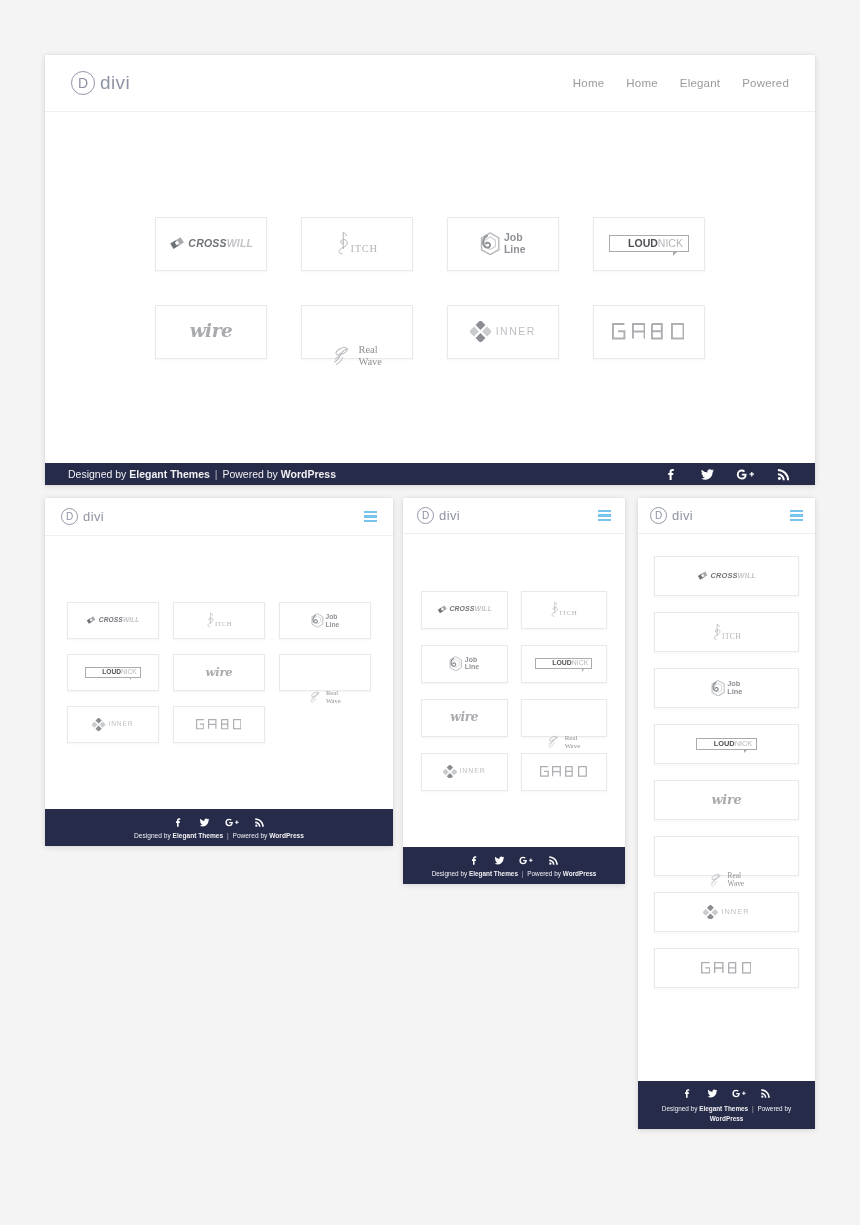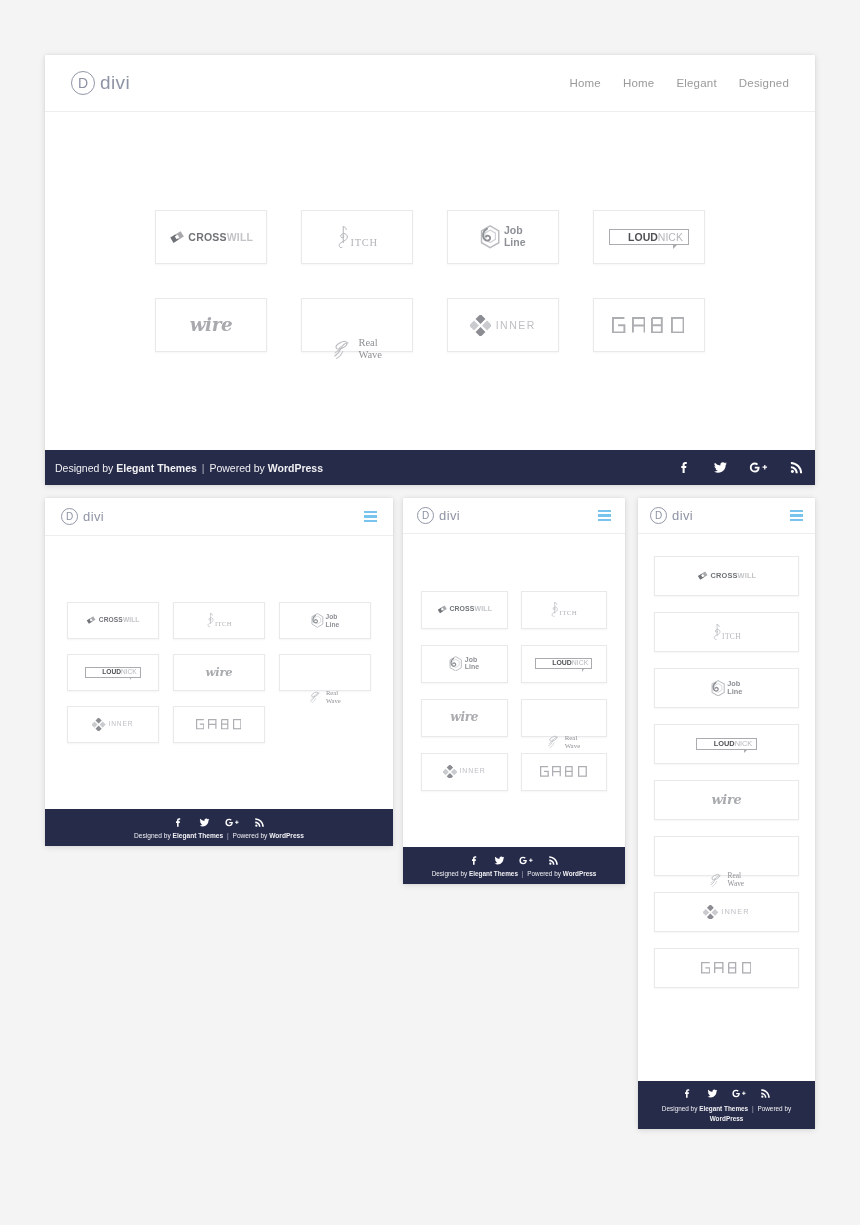--- a/index.html
+++ b/index.html
@@ -92,23 +92,23 @@
 
   .social { display: flex; align-items: center; }
   .social span {
     color: #fff;
     display: inline-flex;
     align-items: center;
     justify-content: center;
   }
 
   #desktop .footer {
-    height: 35px;
+    height: 22px;
     justify-content: space-between;
-    padding: 0 10px;
+    padding: 0 23px;
   }
   #desktop .footer-credit { font-size: 10.5px; }
   #desktop .social { gap: 19px; }
   #desktop .social span { font-size: 17px; }
 
   
   #tablet { left: 45px; top: 498px; width: 348px; height: 348px; }
   .sm-header {
     height: 38px;
     display: flex; align-items: center; justify-content: space-between;
@@ -165,21 +165,21 @@
   }
   #phone-right .social { gap: 12px; }
   #phone-right .social span { font-size: 13px; }
   #phone-right .footer-credit { font-size: 6.4px; text-align: center; line-height: 1.45; padding: 0 14px; }
 
   
   .lg { display: flex; align-items: center; justify-content: center; gap: .28em; line-height: 1; }
   .lg svg { display: block; }
 
   
-  .lg-crosswill { gap: .32em; }
+  .lg-crosswill { gap: .32em; font-style: italic; }
   .lg-crosswill .txt {
     font-family: "Liberation Sans", sans-serif;
     font-weight: bold; letter-spacing: .02em;
   }
   .lg-crosswill .t1 { color: #6f7277; }
   .lg-crosswill .t2 { color: #c2c4c7; }
 
   
   .lg-pitch { gap: .02em; align-items: flex-end; }
   .lg-pitch .txt {
@@ -245,21 +245,21 @@
 
   <div class="dk-header">
     <div class="logo">
       <span class="logo-mark">D</span>
       <span class="logo-text">divi</span>
     </div>
     <nav class="dk-nav">
       <a href="#">Home</a>
       <a href="#">Home</a>
       <a href="#">Elegant</a>
-      <a href="#">Designed</a>
+      <a href="#">Powered</a>
     </nav>
   </div>
 
   <div class="dk-body">
     <div class="grid-4">
 
     <div class="card">
           <div class="lg lg-crosswill" style="font-size:10.5px">
     <span>
       <svg width="16.275000000000002" height="16.275000000000002" viewBox="0 0 24 24">

